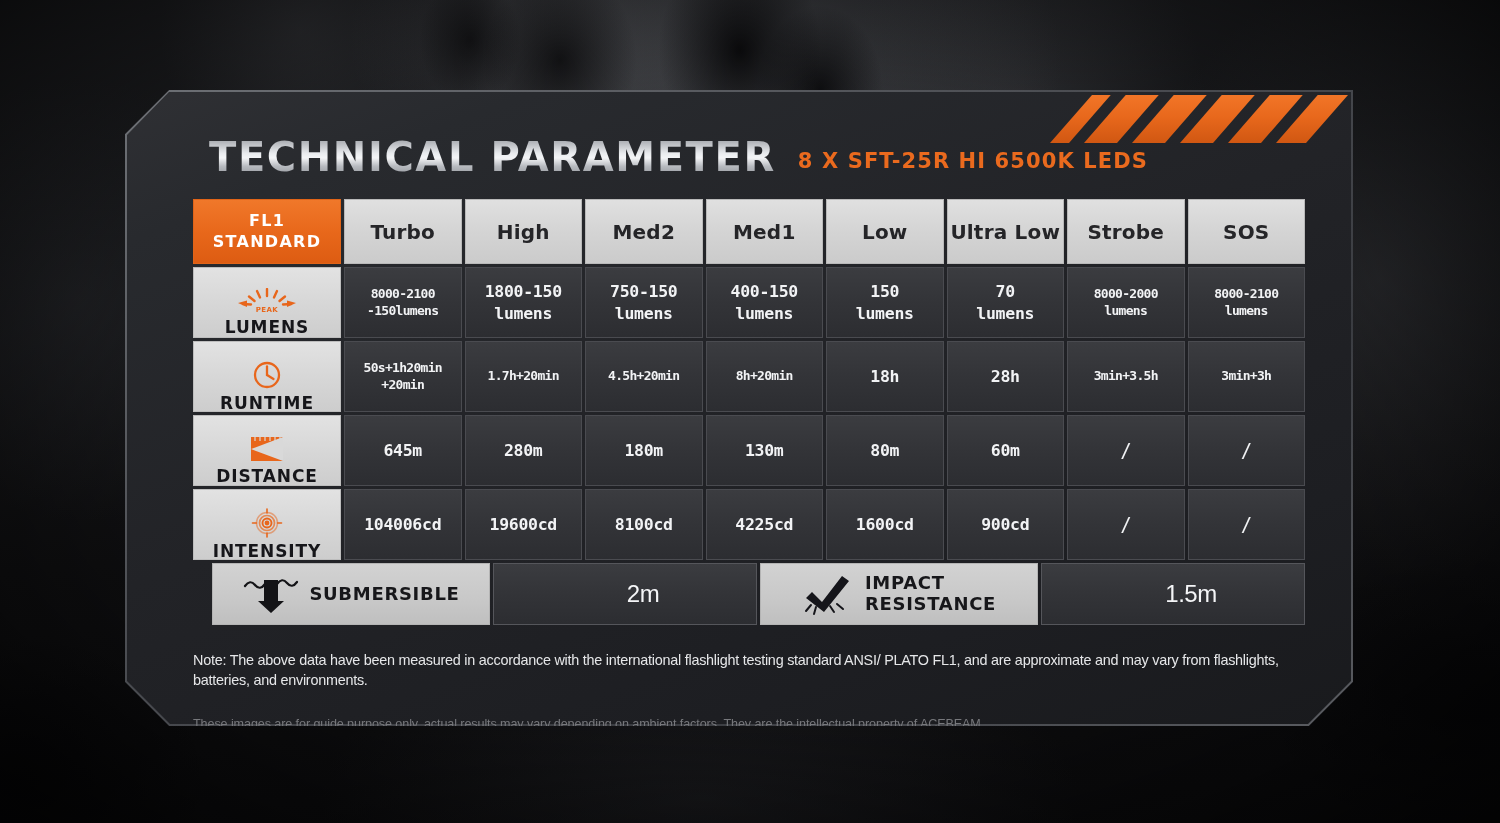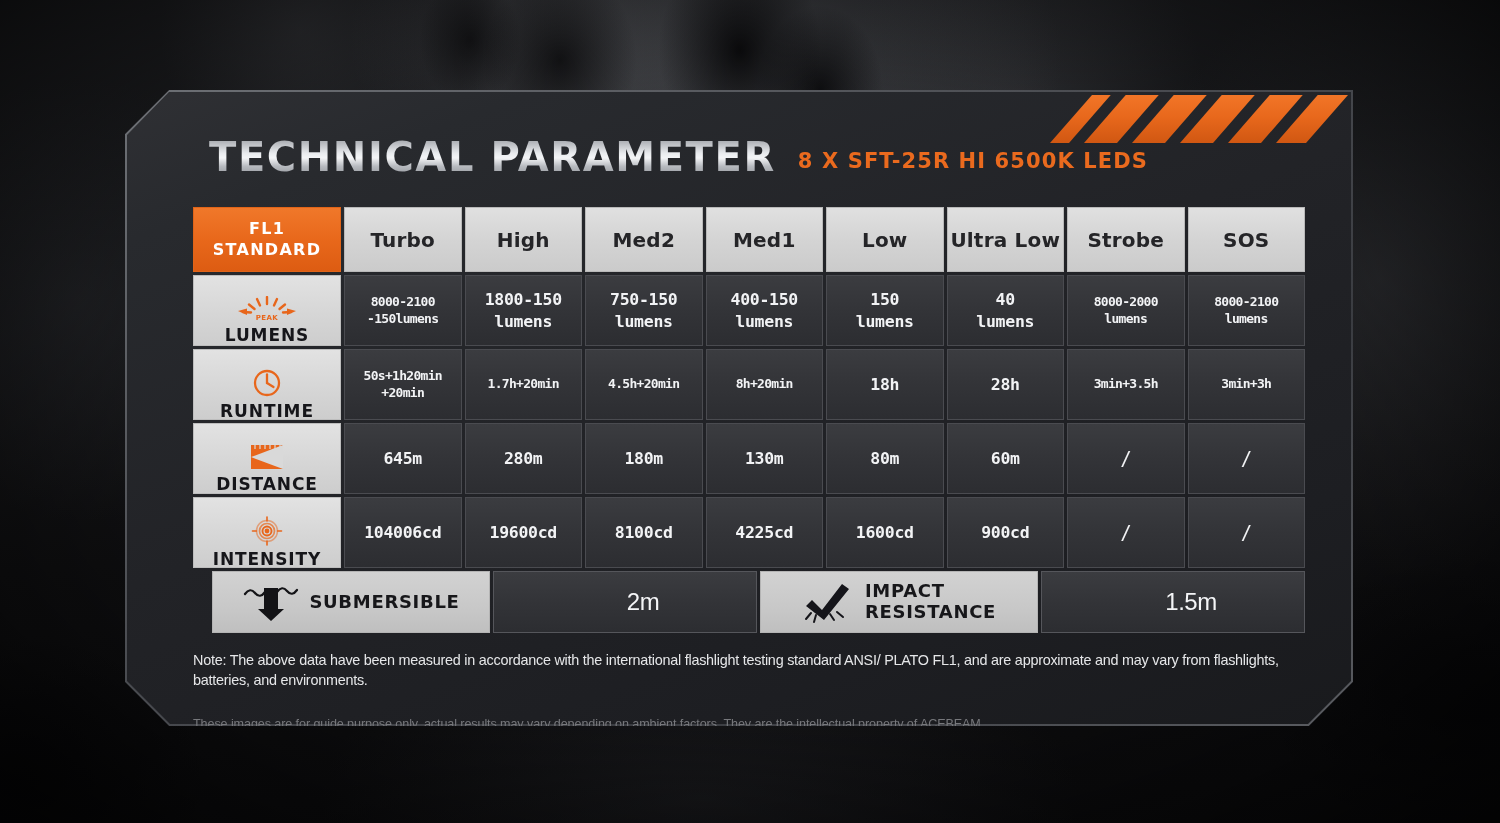--- a/index.html
+++ b/index.html
@@ -128,21 +128,21 @@
     color: #ea6a1e;
     white-space: nowrap;
     position: relative;
     top: -3px;
   }
 
   
   #table {
     position: absolute;
     left: 68px;
-    top: 117px;
+    top: 109px;
     width: 1112px;
   }
   .trow { display: flex; gap: 3px; margin-bottom: 3px; }
 
   .cell {
     display: flex;
     align-items: center;
     justify-content: center;
     text-align: center;
     flex: 1 1 0;
@@ -359,21 +359,21 @@
         </div>
       </div>
       <div class="cell val-cell">
         <div>
           <div>150</div>
           <div>lumens</div>
         </div>
       </div>
       <div class="cell val-cell">
         <div>
-          <div>40</div>
+          <div>70</div>
           <div>lumens</div>
         </div>
       </div>
       <div class="cell val-cell small">
         <div>
           <div>8000-2000</div>
           <div>lumens</div>
         </div>
       </div>
       <div class="cell val-cell small">

